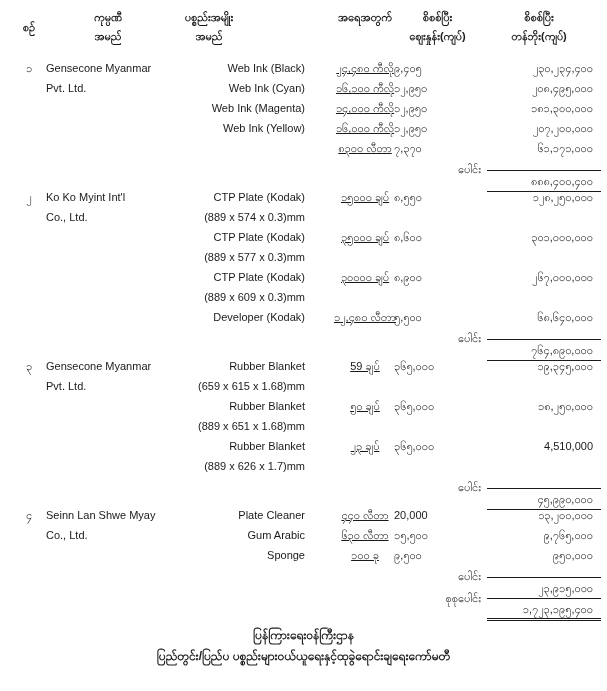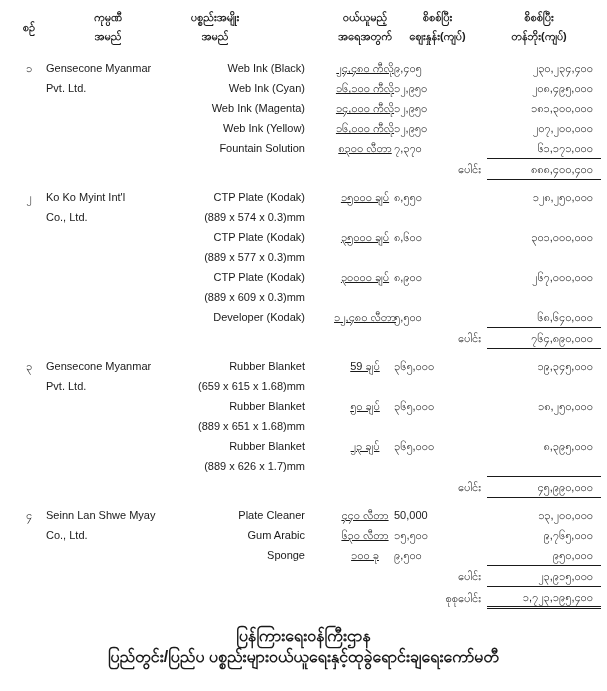--- a/index.html
+++ b/index.html
@@ -13,21 +13,21 @@
     color:#1a1a1a;
     overflow:hidden;
   }
   .cell { position:absolute; }
 
   
   .hdr { position:relative; height:50px; margin-bottom:8px; font-weight:bold; }
   .hdr .cell { line-height:19px; text-align:center; }
   .h-no  { left:14px;  width:30px;  top:18px; }
   .h-co  { left:46px;  width:124px; top:8px; }
-  .h-it  { left:150px; width:130px; top:8px; }
+  .h-it  { left:144px; width:130px; top:8px; }
   .h-qty { left:300px; width:130px; top:8px; }
   .h-pr  { left:390px; width:95px;  top:8px; }
   .h-val { left:478px; width:122px; top:8px; }
 
   
   .section { position:relative; margin-bottom:7px; }
   .sec-no { left:14px; width:30px; top:0; text-align:center; line-height:20px; }
   .sec-co { left:46px; width:127px; top:0; line-height:20px; }
   .co-line { line-height:20px; }
 
@@ -37,51 +37,50 @@
   .c-it  { left:173px; width:132px;text-align:right; }
   .c-it div { line-height:20px; }
   .c-qty { left:300px; width:130px; text-align:center;text-decoration:underline; }
   .c-pr  { left:394px; width:72px;  }
   .c-val { left:472px; width:121px; text-align:right; }
 
   
   .trow { position:relative; height:22px; }
   .t-label { position:absolute; right:126px; top:1px; line-height:20px;text-align:right; }
   .t-val {
-    position:absolute; left:487px; right:6px; top:0;
+    position:absolute; left:487px; right:6px; top:12px;
     height:22px; line-height:20px; box-sizing:border-box;
     border-top:1px solid #1a1a1a; border-bottom:1px solid #1a1a1a;
     text-align:right; padding-right:8px;
   }
   .trow.grand { margin-top:-7px; }
   .g-val { border-top:none; border-bottom:3px double #1a1a1a; }
 
   
-  .footer { margin-top:16px; text-align:center; font-weight:bold; font-size:16px; }
+  .footer { margin-top:16px; text-align:center; font-weight:bold; font-size:12px; }
   .footer div { line-height:21px; }
 </style>
 </head>
 <body>
 
 <div class="page">
 
   <div class="hdr">
     <div class="cell h-no">
       <div>စဉ်</div>
     </div>
     <div class="cell h-co">
       <div>ကုမ္ပဏီ</div>
       <div>အမည်</div>
     </div>
     <div class="cell h-it">
       <div>ပစ္စည်းအမျိုး</div>
       <div>အမည်</div>
     </div>
     <div class="cell h-qty">
-      <div>ဝယ်ယူမည့်</div>
       <div>အရေအတွက်</div>
     </div>
     <div class="cell h-pr">
       <div>စိစစ်ပြီး</div>
       <div>ဈေးနှုန်း(ကျပ်)</div>
     </div>
     <div class="cell h-val">
       <div>စိစစ်ပြီး</div>
       <div>တန်ဘိုး(ကျပ်)</div>
     </div>
@@ -120,23 +119,20 @@
         </div>
         <div class="row">
           <div class="cell c-it">
             <div>Web Ink (Yellow)</div>
           </div>
           <div class="cell c-qty">၁၆,၀၀၀ ကီလို</div>
           <div class="cell c-pr">၁၂,၉၅၀</div>
           <div class="cell c-val">၂၀၇,၂၀၀,၀၀၀</div>
         </div>
         <div class="row">
-          <div class="cell c-it">
-            <div>Fountain Solution</div>
-          </div>
           <div class="cell c-qty">၈၃၀၀ လီတာ</div>
           <div class="cell c-pr">၇,၃၇၀</div>
           <div class="cell c-val">၆၁,၁၇၁,၀၀၀</div>
         </div>
         <div class="trow">
           <div class="t-label">ပေါင်း</div>
           <div class="t-val">၈၈၈,၄၀၀,၄၀၀</div>
         </div>
       </div>
       <div class="section">
@@ -209,39 +205,39 @@
           <div class="cell c-pr">၃၆၅,၀၀၀</div>
           <div class="cell c-val">၁၈,၂၅၀,၀၀၀</div>
         </div>
         <div class="row two">
           <div class="cell c-it">
             <div>Rubber Blanket</div>
             <div>(889 x 626 x 1.7)mm</div>
           </div>
           <div class="cell c-qty">၂၃ ချပ်</div>
           <div class="cell c-pr">၃၆၅,၀၀၀</div>
-          <div class="cell c-val">၈,၃၉၅,၀၀၀</div>
+          <div class="cell c-val">4,510,000</div>
         </div>
         <div class="trow">
           <div class="t-label">ပေါင်း</div>
           <div class="t-val">၄၅,၉၉၀,၀၀၀</div>
         </div>
       </div>
       <div class="section">
         <div class="cell sec-no">၄</div>
         <div class="cell sec-co">
           <div class="co-line">Seinn Lan Shwe Myay</div>
           <div class="co-line">Co., Ltd.</div>
         </div>
         <div class="row">
           <div class="cell c-it">
             <div>Plate Cleaner</div>
           </div>
           <div class="cell c-qty">၄၄၀ လီတာ</div>
-          <div class="cell c-pr">50,000</div>
+          <div class="cell c-pr">20,000</div>
           <div class="cell c-val">၁၃,၂၀၀,၀၀၀</div>
         </div>
         <div class="row">
           <div class="cell c-it">
             <div>Gum Arabic</div>
           </div>
           <div class="cell c-qty">၆၃၀ လီတာ</div>
           <div class="cell c-pr">၁၅,၅၀၀</div>
           <div class="cell c-val">၉,၇၆၅,၀၀၀</div>
         </div>

